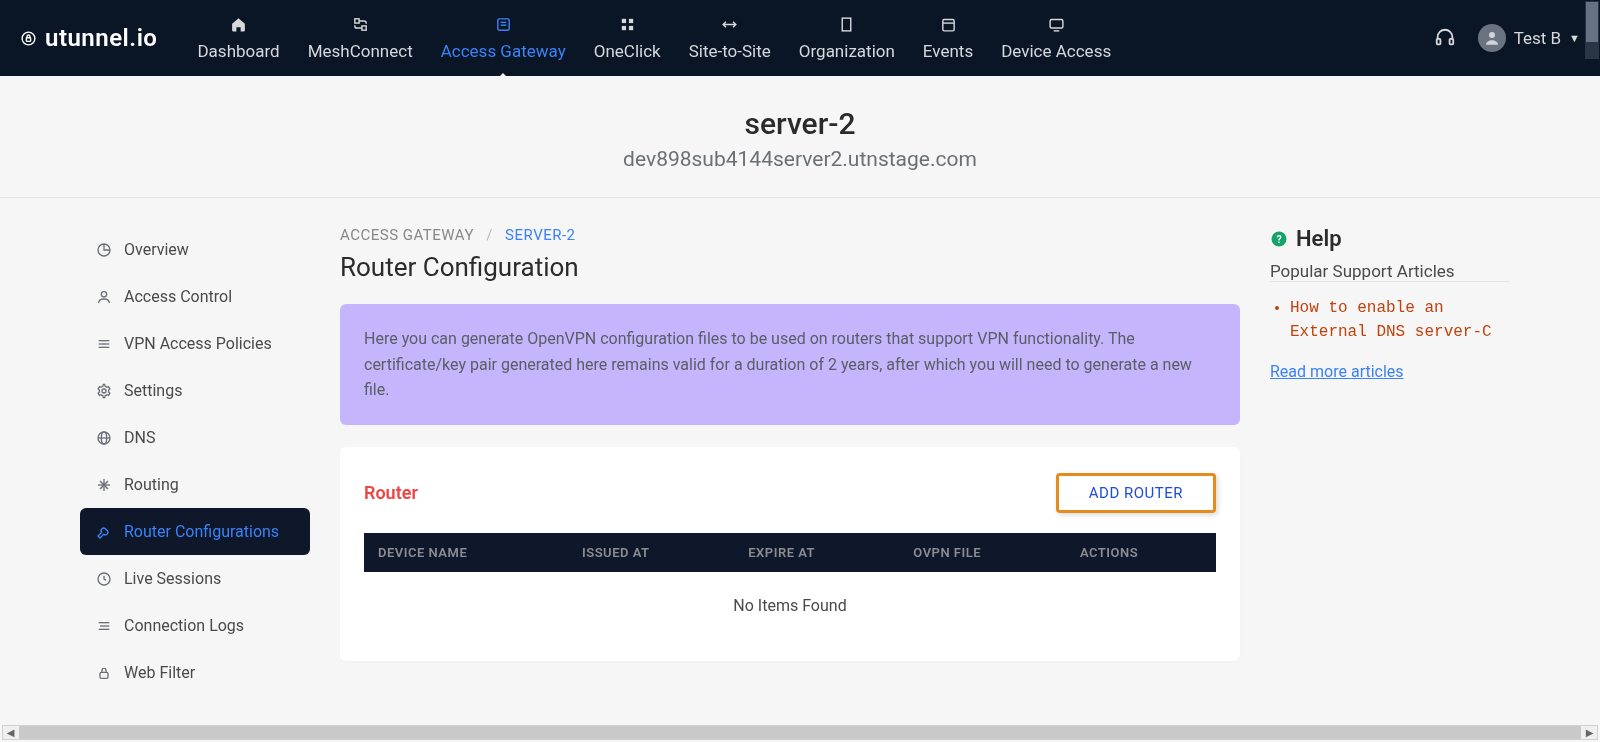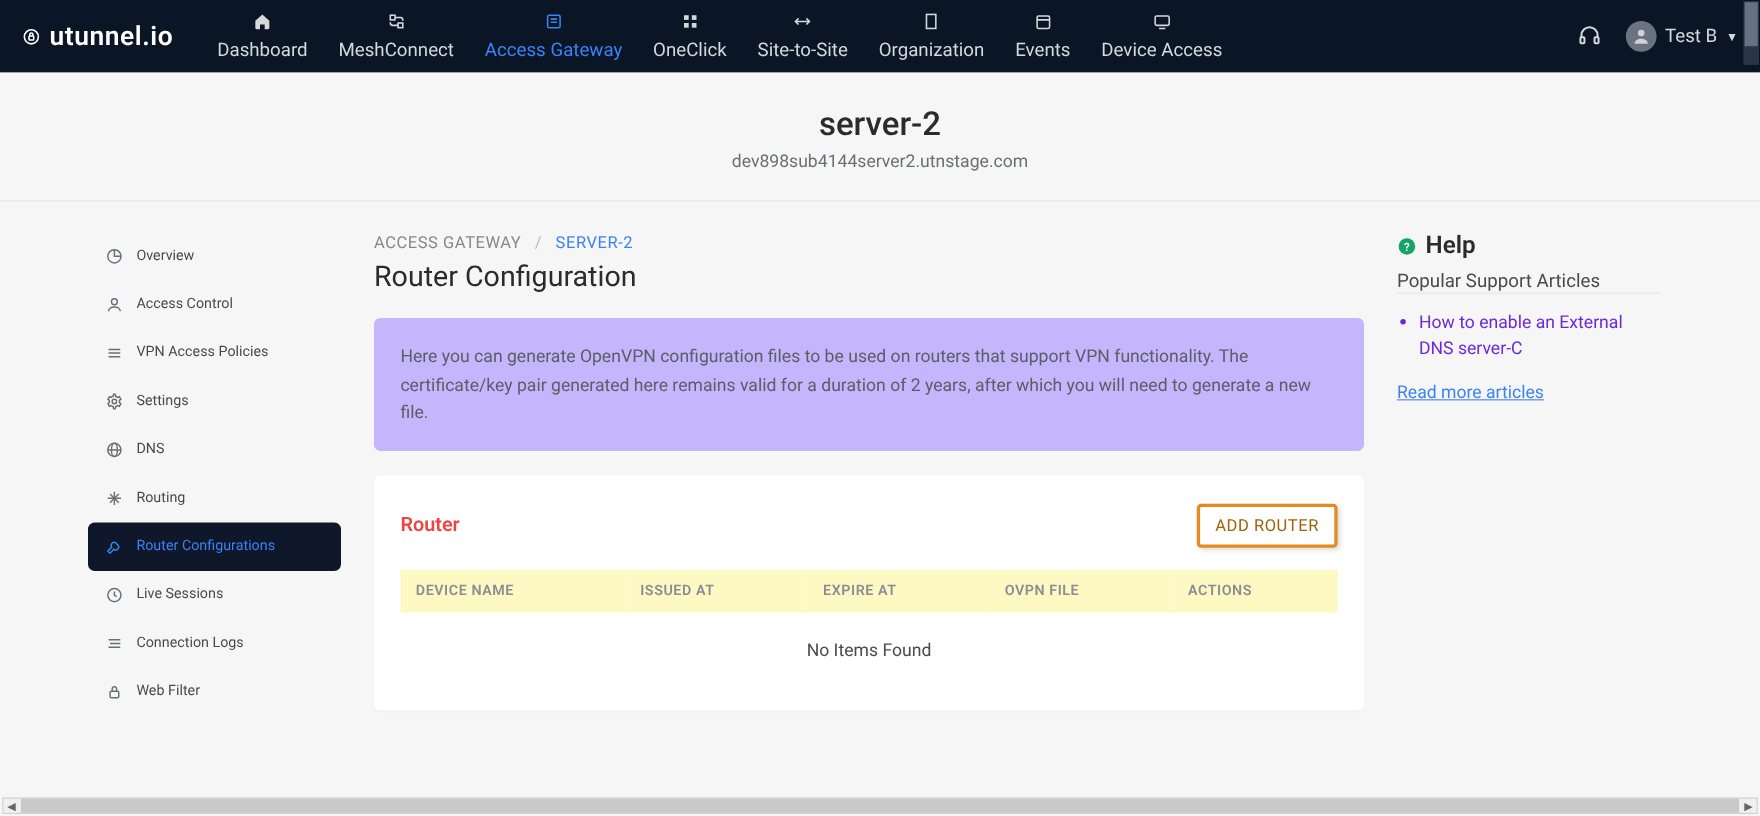--- a/index.html
+++ b/index.html
@@ -1,57 +1,57 @@
 <!DOCTYPE html>
 <html><head>
 <meta charset="utf-8">
 <style>
   *{box-sizing:border-box;margin:0;padding:0;font-family:-apple-system,BlinkMacSystemFont,"Segoe UI",Roboto,Helvetica,Arial,sans-serif;}
   body{background:#f6f6f7;color:#333;width:1600px;height:742px;overflow:hidden;position:relative;}
   
-  .topnav{background:#0a1626;height:66px;display:flex;align-items:center;padding:0 20px;color:#d6d8db;}
+  .topnav{background:#0a1626;height:76px;display:flex;align-items:center;padding:0 20px;color:#d6d8db;}
   .brand{display:flex;align-items:center;gap:8px;margin-right:40px;}
   .brand-text{font-size:24px;font-weight:600;color:#fff;letter-spacing:.5px;}
   .nav-items{display:flex;align-items:center;gap:28px;flex:1;}
   .nav-item{display:flex;align-items:center;gap:8px;font-size:17px;color:#d6d8db;cursor:pointer;position:relative;padding:18px 0;flex-direction:column;}
   .nav-item.active{color:#3b82f6;}
   .nav-item.active::after{content:"";position:absolute;left:50%;bottom:-1px;transform:translateX(-50%);width:0;height:0;border-left:7px solid transparent;border-right:7px solid transparent;border-bottom:7px solid #f6f6f7;}
   .nav-right{display:flex;align-items:center;gap:22px;}
   .avatar{width:28px;height:28px;border-radius:50%;background:#6b7280;display:flex;align-items:center;justify-content:center;}
   .user{display:flex;align-items:center;gap:8px;color:#d6d8db;font-size:17px;cursor:pointer;}
   .nav-ico{width:17px;height:17px;display:inline-flex;}
   
   .server-header{background:#f6f6f7;text-align:center;padding:30px 0 26px;border-bottom:1px solid #e5e5e8;}
   .server-title{font-size:30px;font-weight:500;color:#2b2b2b;margin-bottom:6px;}
-  .server-sub{font-size:16px;color:#6b6f76;}
+  .server-sub{font-size:21px;color:#6b6f76;}
   
   .layout{display:flex;padding:28px 40px 0 80px;gap:30px;}
   .sidebar{width:230px;flex-shrink:0;}
-  .side-item{display:flex;align-items:flex-start;gap:12px;padding:14px 16px;font-size:13px;color:#4a4a4a;border-radius:6px;cursor:pointer;white-space:nowrap;}
+  .side-item{display:flex;align-items:center;gap:12px;padding:14px 16px;font-size:16px;color:#4a4a4a;border-radius:6px;cursor:pointer;white-space:nowrap;}
   .side-item.active{background:#0f172a;color:#3b82f6;}
   .side-ico{width:16px;height:16px;flex-shrink:0;display:inline-flex;color:#6b6f76;}
   .side-item.active .side-ico{color:#3b82f6;}
   .main{flex:1;max-width:900px;}
   .crumbs{font-size:15px;color:#888;letter-spacing:.5px;margin-bottom:8px;}
   .crumbs a{color:#3b82f6;text-decoration:none;}
   .crumbs .sep{margin:0 8px;color:#bbb;}
   .page-title{font-size:26px;color:#2b2b2b;margin-bottom:22px;}
   .infobox{background:#c4b5fd;border-radius:6px;padding:22px 24px;font-size:16px;line-height:1.6;color:#5a5e65;margin-bottom:22px;}
   .card{background:#fff;border-radius:6px;padding:26px 24px 40px;box-shadow:0 1px 2px rgba(0,0,0,.03);}
   .card-head{display:flex;align-items:center;justify-content:space-between;margin-bottom:20px;}
   .card-title{font-size:18px;font-weight:600;color:#ef4444;}
-  .add-btn{border:3px solid #e38b1f;background:#fff;color:#a16207;font-size:15px;letter-spacing:.5px;padding:8px 14px;border-radius:4px;cursor:pointer;box-shadow:2px 2px 5px rgba(0,0,0,.15);}
+  .add-btn{border:3px solid #e38b1f;background:#fff;color:#1d4ed8;font-size:15px;letter-spacing:.5px;padding:8px 30px;border-radius:4px;cursor:pointer;box-shadow:2px 2px 5px rgba(0,0,0,.15);}
   table{width:100%;border-collapse:collapse;}
-  thead th{background:#fef9c3;text-align:left;font-size:13px;font-weight:600;letter-spacing:.5px;color:#8a8d93;padding:12px 14px;}
+  thead th{background:#0f172a;text-align:left;font-size:13px;font-weight:600;letter-spacing:.5px;color:#8a8d93;padding:12px 14px;}
   .empty{text-align:center;padding:24px 0 6px;color:#4a4a4a;font-size:16px;}
   .help{width:240px;flex-shrink:0;}
   .help-head{display:flex;align-items:center;gap:8px;font-size:22px;font-weight:600;color:#2b2b2b;margin-bottom:10px;}
   .help-sub{font-size:17px;color:#4a4a4a;margin-bottom:14px;border-bottom:1px solid #e5e5e8;}
   .help ul{list-style:disc;padding-left:20px;margin-bottom:18px;}
-  .help li{font-size:16px;color:#6d28d9;line-height:1.5;}
+  .help li{font-size:16px;color:#c2410c;line-height:1.5;font-family:Liberation Mono, monospace;}
   .readmore{color:#3b82f6;text-decoration:underline;font-size:16px;cursor:pointer;text-align:center;}
   
   .hscroll{position:absolute;left:2px;right:2px;bottom:2px;height:15px;background:#efefef;border:1px solid #d0d0d0;display:flex;align-items:center;}
   .hscroll .arrow{width:15px;height:13px;display:flex;align-items:center;justify-content:center;color:#666;font-size:10px;}
   .hscroll .thumb{flex:1;height:13px;background:#c9c9c9;margin:0 1px;}
   .vscroll{position:absolute;top:1px;right:1px;width:14px;height:58px;background:#2a3545;}
   .vscroll .vthumb{width:12px;height:40px;background:#667184;margin:1px;}
 </style>
 </head>
 <body>

